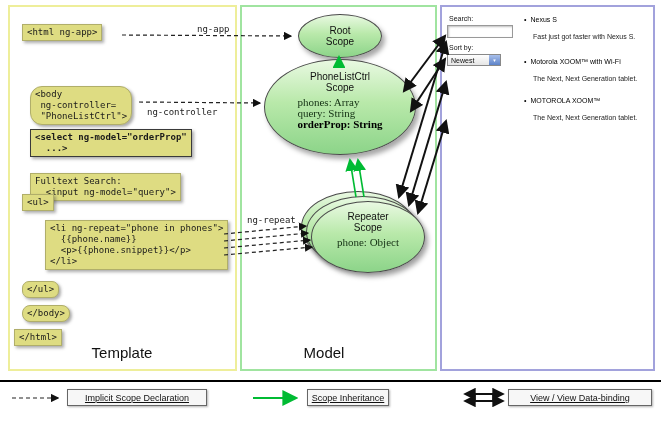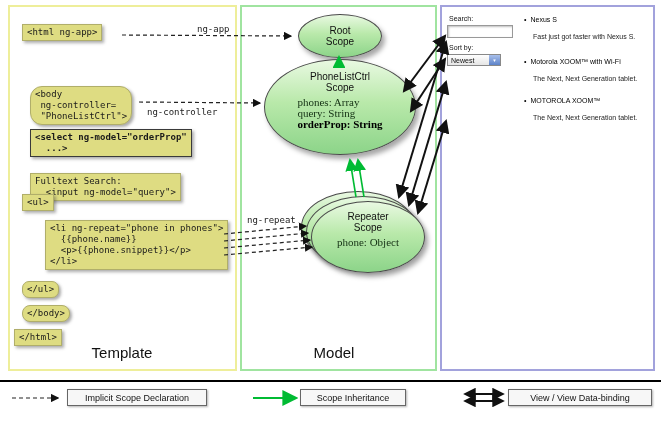--- a/index.html
+++ b/index.html
@@ -53,35 +53,35 @@
                  display:flex; align-items:center; justify-content:center; }
   .phone-item { position:absolute; left:524px; width:128px; z-index:6; }
   .phone-name-row { font-size:7px; color:#000; display:flex; }
   .phone-bullet { margin-right:4px; font-size:7px; }
   .phone-desc { font-size:7px; color:#222; margin-left:9px; margin-top:10px; }
 
   
   .separator { position:absolute; left:0; top:380px; width:661px; border-top:2px solid #000; }
   .legend-box { position:absolute; top:389px; height:17px; background:#f7f7f7; border:1px solid #666;
                 box-shadow:1px 1px 2px rgba(0,0,0,0.3); display:flex; align-items:center; justify-content:center;
-                font-size:9px; color:#111; }
+                font-size:9px; color:#111;text-decoration:underline; }
 
   svg.overlay { position:absolute; left:0; top:0; z-index:50; pointer-events:none; }
 </style>
 </head>
 <body>
 
 <div class="page">
 
   <div class="panel template"></div>
   <div class="panel model"></div>
   <div class="panel view"></div>
 
   <div class="panel-label" style="left:62px; top:344px; width:120px;">Template</div>
-  <div class="panel-label" style="left:274px; top:344px; width:120px;">Model</div>
+  <div class="panel-label" style="left:264px; top:344px; width:120px;">Model</div>
 
   <div class="codebox" style="left:22px; top:24px;">&lt;html ng-app&gt;</div>
   <div class="codebox" style="left:30px; top:86px;border-radius:12px;">&lt;body
  ng-controller=
  "PhoneListCtrl"&gt;</div>
   <div class="codebox bold" style="left:30px; top:129px;">&lt;select ng-model="orderProp"
   ...&gt;</div>
   <div class="codebox" style="left:30px; top:161px;margin-top:12px;">Fulltext Search:
   &lt;input ng-model="query"&gt;</div>
   <div class="codebox" style="left:22px; top:194px;">&lt;ul&gt;</div>
@@ -147,21 +147,21 @@
       <span class="phone-bullet">•</span>
       <span>MOTOROLA XOOM™</span>
     </div>
     <div class="phone-desc">The Next, Next Generation tablet.</div>
   </div>
 
   <div class="separator"></div>
   <div class="legend-box" style="left:67px; width:140px;">
     <span>Implicit Scope Declaration</span>
   </div>
-  <div class="legend-box" style="left:300px; width:106px;">
+  <div class="legend-box" style="left:307px; width:82px;">
     <span>Scope Inheritance</span>
   </div>
   <div class="legend-box" style="left:508px; width:144px;">
     <span>View / View Data-binding</span>
   </div>
 
   <svg class="overlay" width="661" height="425" viewBox="0 0 661 425">
     <defs>
       <marker id="mb" viewBox="0 0 10 10" refX="8.5" refY="5" markerWidth="7" markerHeight="7" orient="auto">
         <path d="M0,0 L10,5 L0,10 z" fill="#111"></path>

